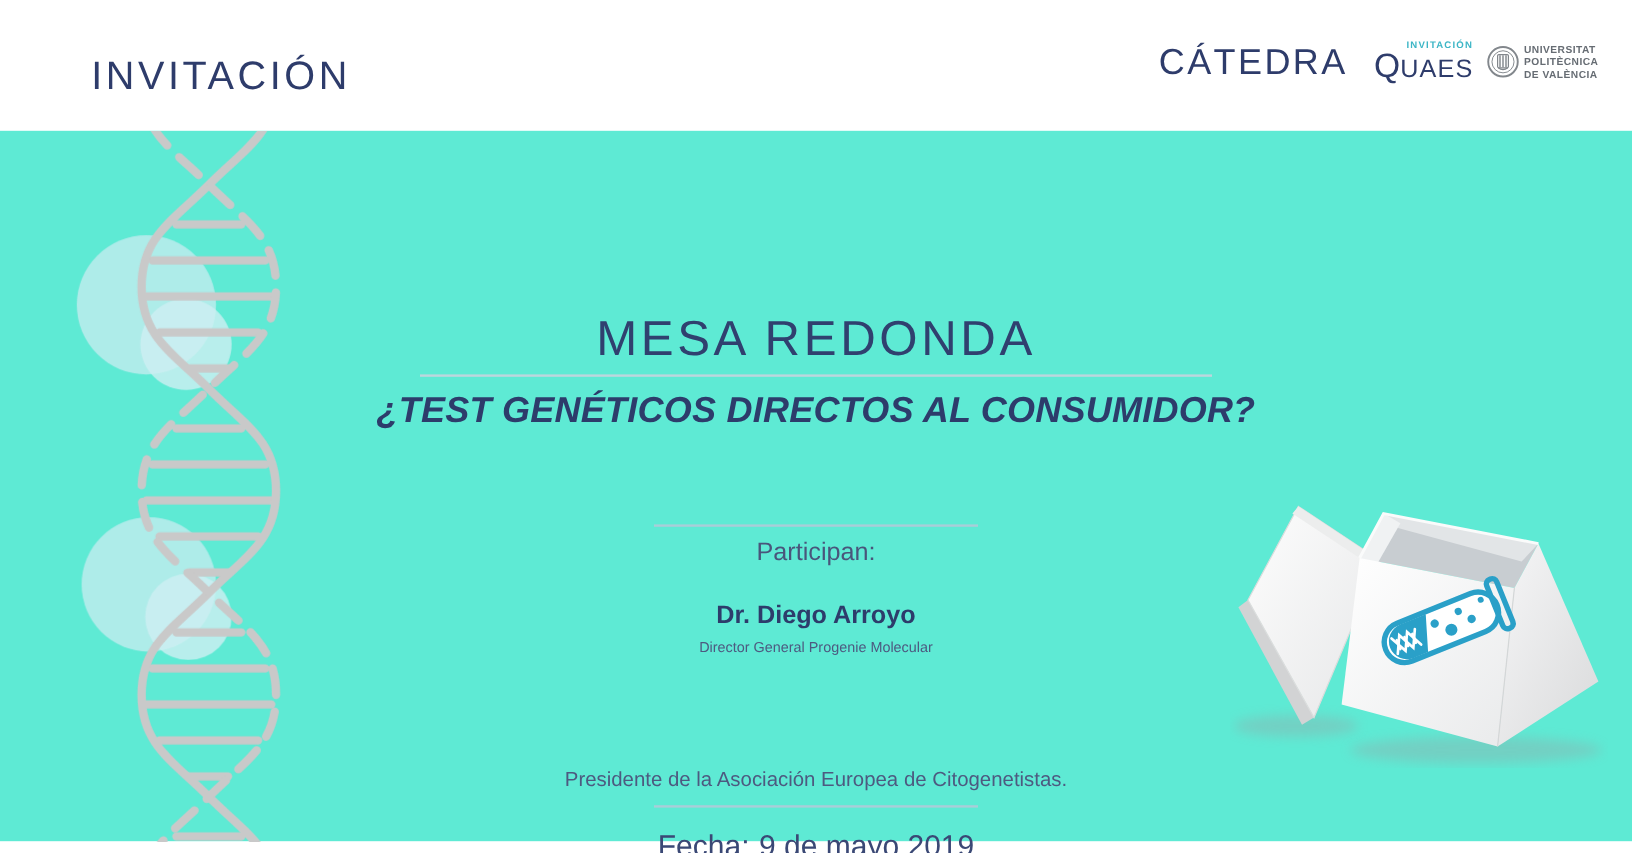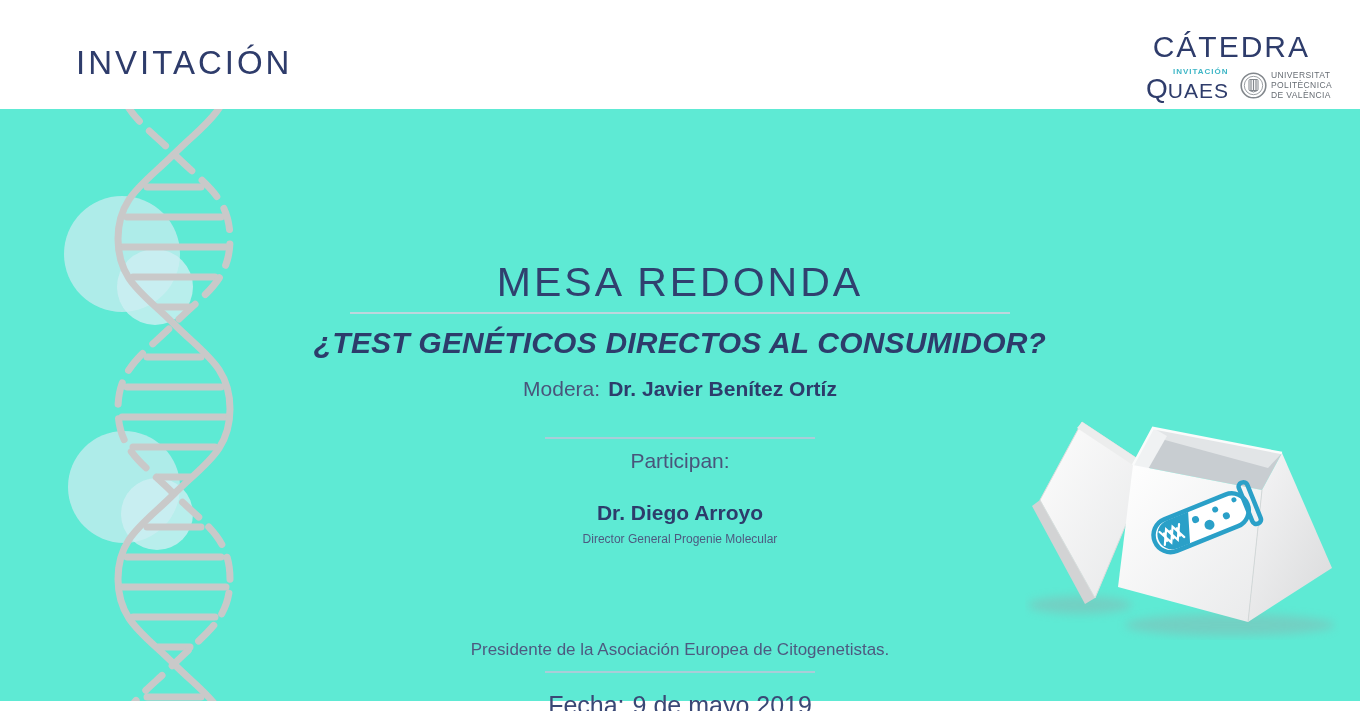--- a/index.html
+++ b/index.html
@@ -9,32 +9,32 @@
   }
   
   .header {
     position:absolute; top:0; left:0; width:100%; height:129px;
     background:#ffffff; border-bottom:2px solid #0369a1; box-sizing:border-box;
   }
   .inv-title {
     position:absolute; left:76px; top:44px;
     font-size:33px; letter-spacing:3px; color:#2e3c6b; font-weight:400;
   }
-  .brand { position:absolute; right:28px; top:30px; display:flex; flex-direction:column; align-items:flex-end; }
+  .brand { position:absolute; right:28px; top:30px; display:flex; flex-direction:row; align-items:flex-end; }
   .catedra { font-size:30px; letter-spacing:2px; color:#2e3c6b; padding-right:22px; font-weight:400; }
   .brand-row { display:flex; align-items:center; gap:7px; margin-top:3px; }
   .quaes { position:relative; display:flex; align-items:baseline; padding-top:9px; color:#2e3c6b; }
   .quaes .q { font-size:28px; line-height:0.9; }
   .quaes .rest { font-size:21px; letter-spacing:1px; }
   .fundacion {
     position:absolute; top:0; left:27px; font-size:8px; letter-spacing:1px;
     color:#3db6c6; font-weight:700;
   }
   .upv { display:flex; align-items:center; gap:4px; margin-left:4px; }
-  .upv-text { font-size:8.5px; line-height:1.2; letter-spacing:0.4px; color:#666c73; font-weight:400; }
+  .upv-text { font-size:8.5px; line-height:1.2; letter-spacing:0.4px; color:#666c73; font-weight:700; }
   
   .content {
     position:absolute; top:109px; left:0; width:100%; height:592px;
     background:#5eead4;
   }
   .line { position:absolute; left:0; width:100%; text-align:center; }
   .divider { position:absolute; left:50%; transform:translateX(-50%); height:2px; }
   .div-wide   { top:203px; width:660px; background:#bdd6dd; }
   .div-small1 { top:328px; width:270px; background:#a9cdd8; }
   .div-small2 { top:562px; width:270px; background:#a9cdd8; }
@@ -184,23 +184,20 @@
           <circle cx="37" cy="-9" r="2.5"></circle>
         </g>
         <rect x="46" y="-22" width="9" height="44" rx="4" fill="none" stroke="#2aa0c8" stroke-width="4.5"></rect>
       </g>
     </svg>
 
     <div class="line t-session">MESA REDONDA</div>
     <div class="divider div-wide"></div>
     <div class="line t-title">¿TEST GENÉTICOS DIRECTOS AL CONSUMIDOR?</div>
 
-    <div class="line t-modera">
-      <span class="lbl">Modera:</span><span class="val-bold">Dr. Javier Benítez Ortíz</span>
-    </div>
 
     <div class="divider div-small1"></div>
     <div class="line t-participan">Participan:</div>
 
     <div class="line t-name1">Dr. Diego Arroyo</div>
     <div class="line t-role1">Director General Progenie Molecular</div>
 
     <div class="line t-role2b">Presidente de la Asociación Europea de Citogenetistas.</div>
 
     <div class="divider div-small2"></div>

